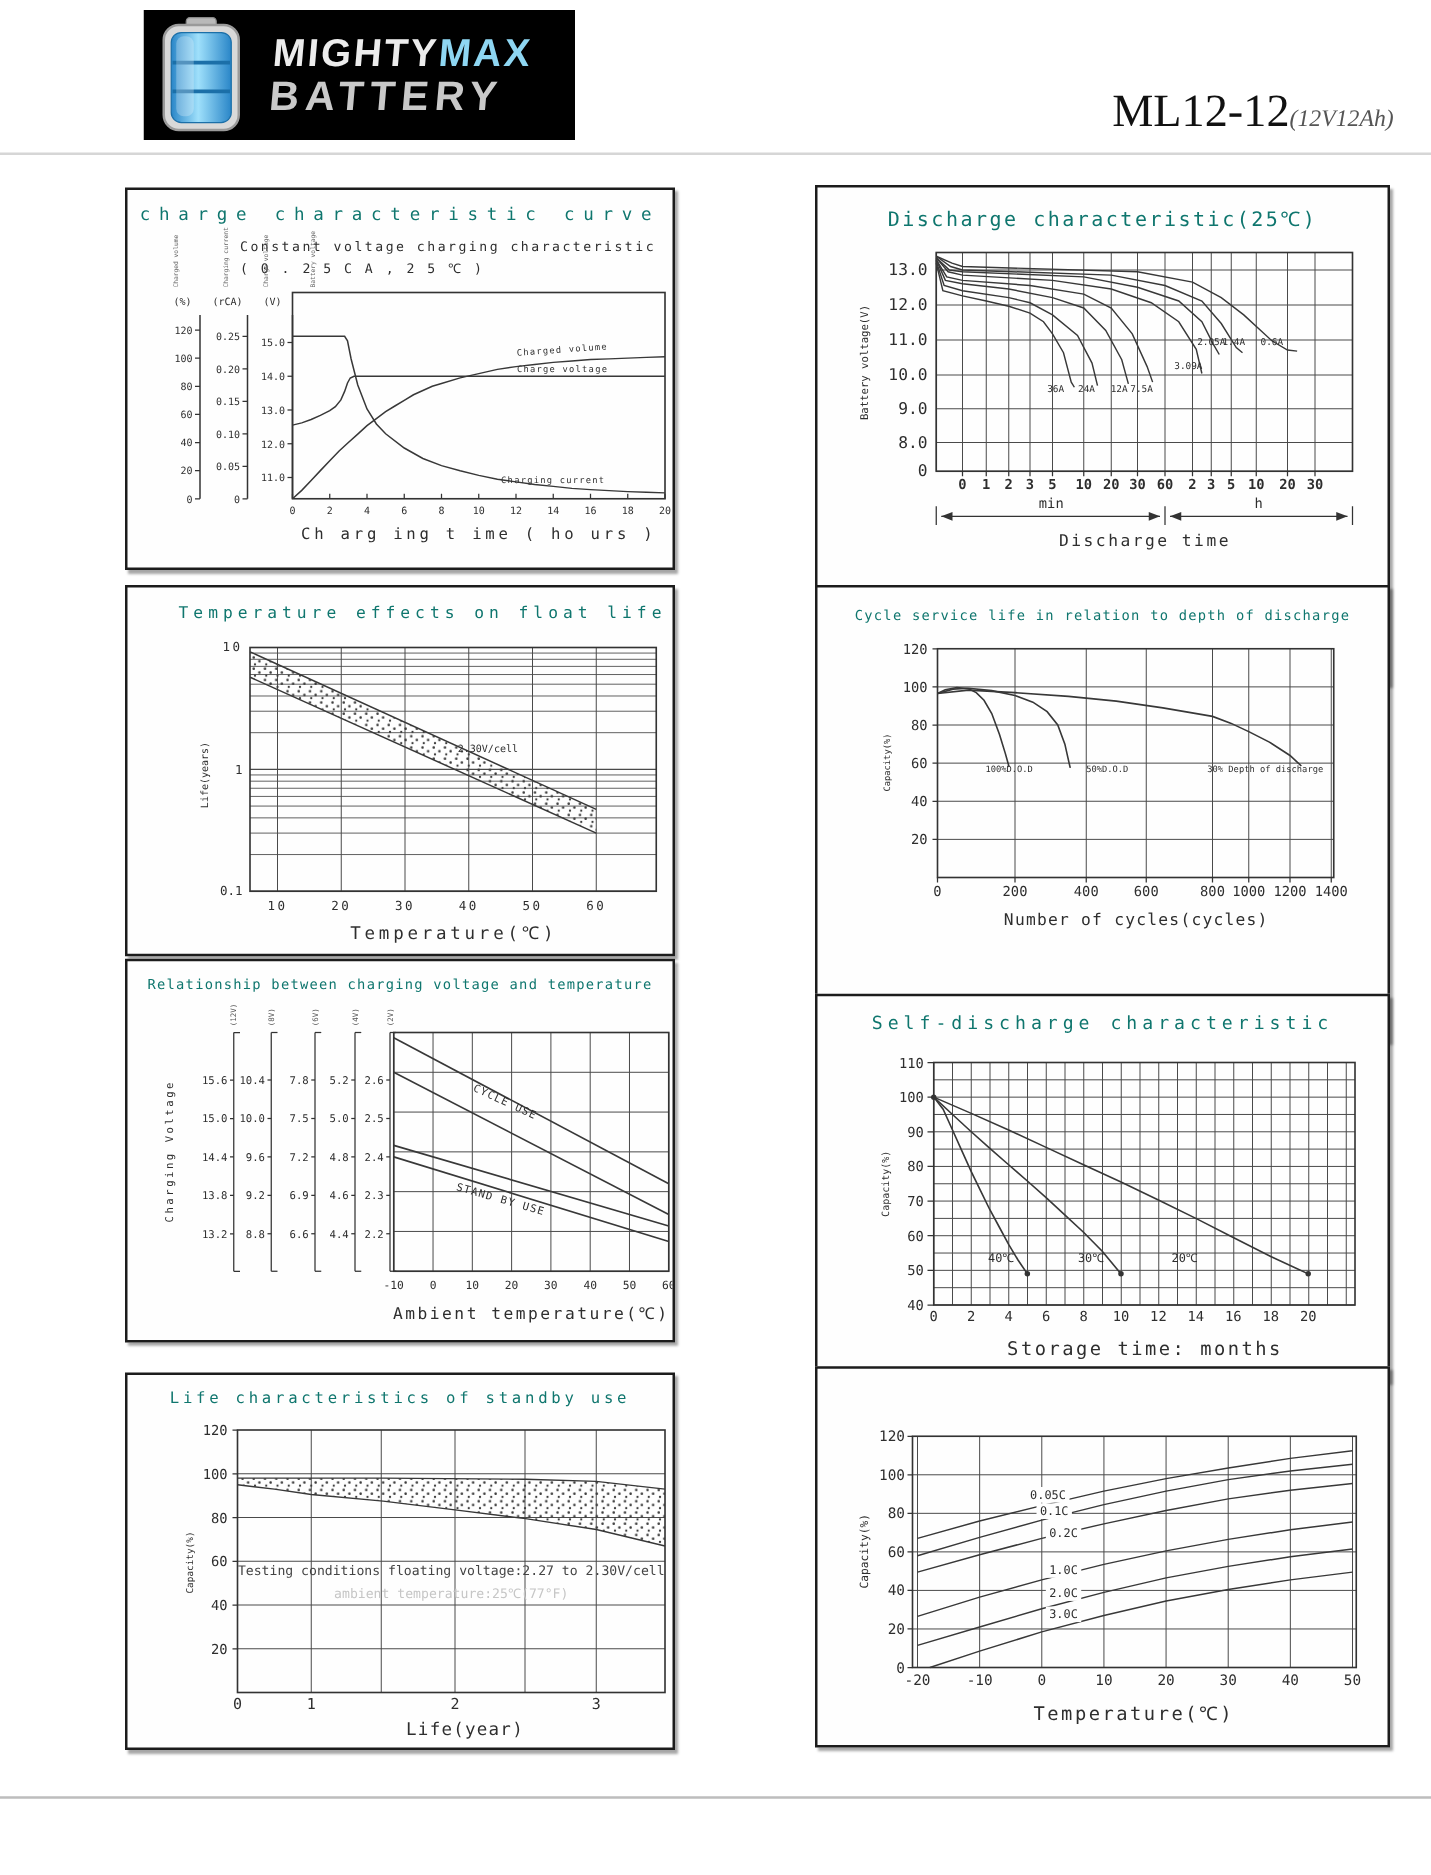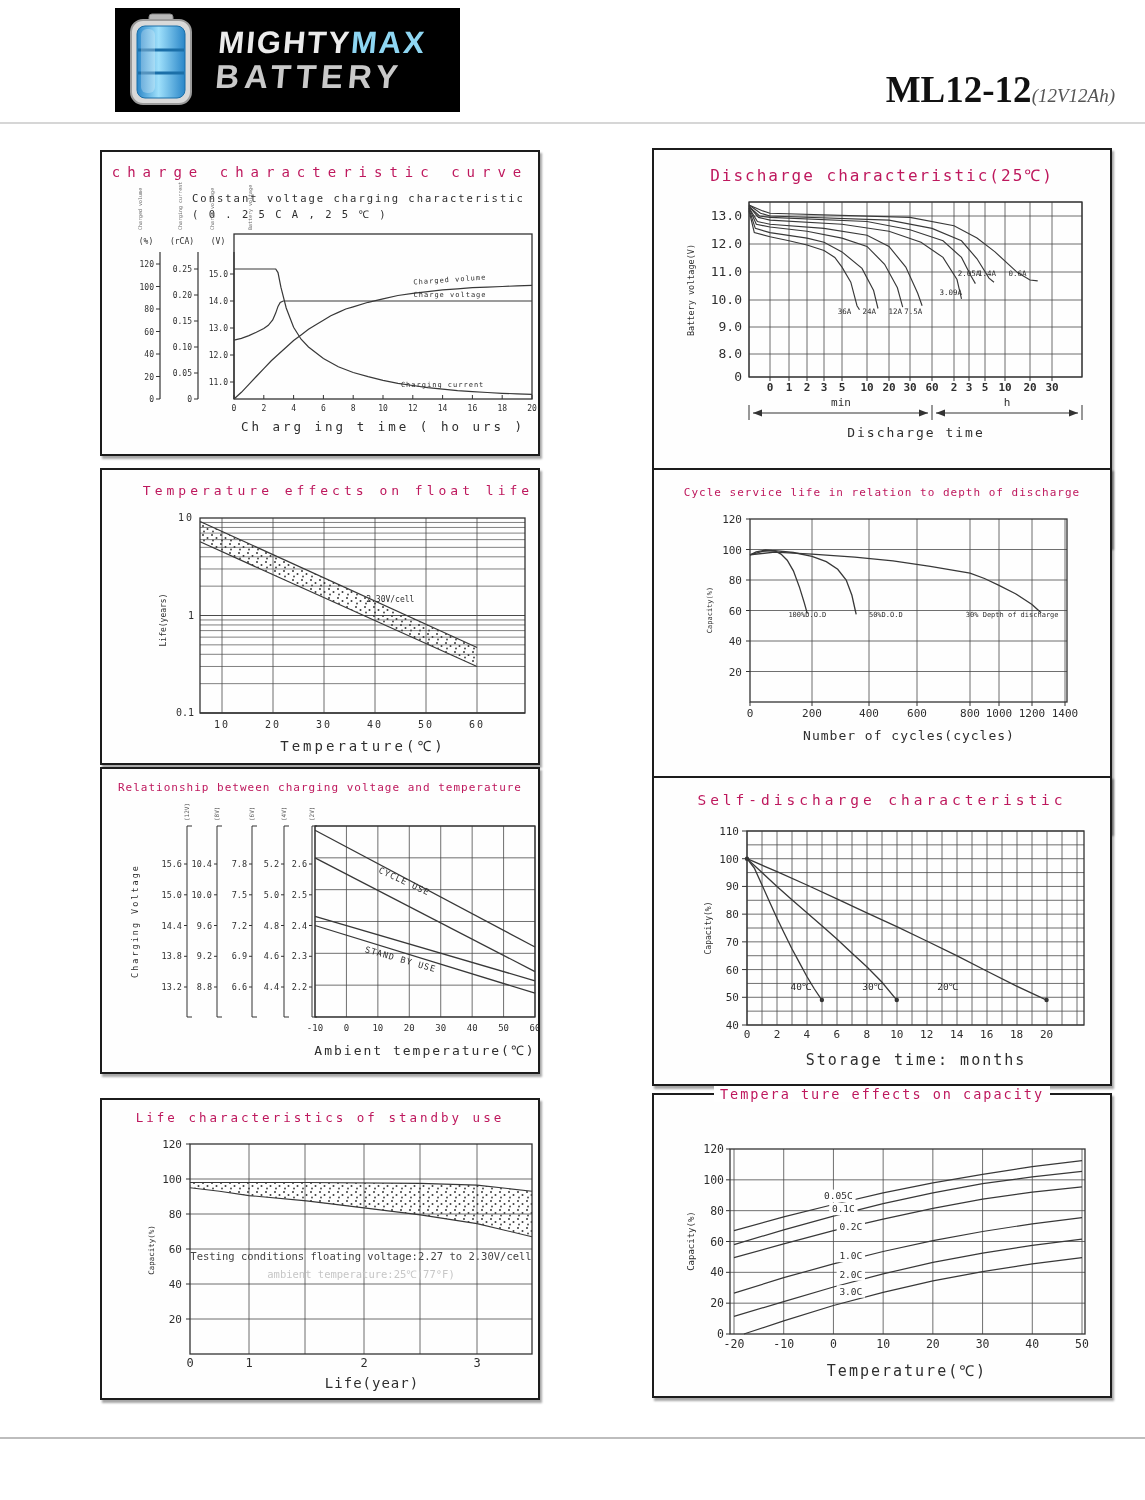--- a/index.html
+++ b/index.html
@@ -6,28 +6,28 @@
   #page{position:relative;width:1145px;height:1500px;background:#ffffff;overflow:hidden;
         font-family:"DejaVu Sans Mono","Liberation Mono",monospace;color:#2e2e2e;}
   
   #logo{position:absolute;left:115px;top:8px;width:345px;height:104px;background:#000;
         display:flex;align-items:center;gap:10px;padding:0;box-sizing:border-box;}
   #logo .ltxt{transform:skewX(-5deg);line-height:1;}
   #logo .l1{font-family:"Liberation Sans",sans-serif;font-weight:bold;font-size:31px;letter-spacing:2px;color:#ececec;}
   #logo .l1 .max{color:#8ed6f2;}
   #logo .l2{font-family:"Liberation Sans",sans-serif;font-weight:bold;font-size:33px;letter-spacing:5px;color:#c9c9c9;margin-top:2px;}
   #model{position:absolute;left:800px;top:68px;width:315px;text-align:right;font-family:"Liberation Serif",serif;}
-  #model .mnum{font-size:37px;font-weight:bold;color:#111;}
+  #model .mnum{font-size:37px;font-weight:normal;color:#111;}
   #model .mspec{font-size:19px;font-style:italic;color:#555;}
   .hr{position:absolute;left:0;width:1145px;height:0;border-top:2px solid #d6d6d6;}
   
   .panel{position:absolute;background:#fefefe;border:2px solid #1c1c1c;box-sizing:border-box;
          box-shadow:2px 3px 2px rgba(0,0,0,0.35);}
   .panel svg{position:absolute;left:0;top:0;}
-  .ptitle{position:absolute;left:0;right:0;text-align:center;color:#be185d;font-weight:normal;}
+  .ptitle{position:absolute;left:0;right:0;text-align:center;color:#0f766e;font-weight:normal;}
   svg text{font-family:"DejaVu Sans Mono","Liberation Mono",monospace;}
   #t-charge{top:12px;font-size:14px;letter-spacing:7px;}
   #st-charge1{position:absolute;left:90px;right:10px;top:40px;text-align:left;font-size:10.5px;letter-spacing:2px;}
   #st-charge2{position:absolute;left:90px;right:10px;top:55px;text-align:left;font-size:10.5px;letter-spacing:2px;}
   #t-discharge{top:14px;font-size:16px;letter-spacing:2px;}
   #t-float{top:13px;font-size:13px;letter-spacing:4px;margin-left:36px;}
   #t-cycle{top:16px;font-size:11px;letter-spacing:1px;}
   #t-volttemp{top:12px;font-size:11px;letter-spacing:1px;}
   #t-selfdis{top:14px;font-size:14.5px;letter-spacing:4px;}
   #t-standby{top:10px;font-size:12.5px;letter-spacing:3px;}
@@ -460,21 +460,21 @@
         <text x="275.85714285714283" y="262" font-size="9" text-anchor="middle" fill="#2e2e2e">10</text>
         <text x="307.2857142857143" y="262" font-size="9" text-anchor="middle" fill="#2e2e2e">20</text>
         <text x="338.7142857142857" y="262" font-size="9" text-anchor="middle" fill="#2e2e2e">30</text>
         <text x="370.1428571428571" y="262" font-size="9" text-anchor="middle" fill="#2e2e2e">40</text>
         <text x="401.57142857142856" y="262" font-size="9" text-anchor="middle" fill="#2e2e2e">50</text>
         <text x="433" y="262" font-size="9" text-anchor="middle" fill="#2e2e2e">60</text>
         <text x="323" y="286" font-size="13" text-anchor="middle" fill="#2e2e2e" letter-spacing="2">Ambient temperature(℃)</text>
       </svg>
   </div>
 
-  <div class="panel" style="left:652px;top:776px;width:460px;height:310px">
+  <div class="panel" style="left:652px;top:795px;width:460px;height:310px">
     <div class="ptitle" id="t-selfdis">Self-discharge characteristic</div>
     <svg id="svg-selfdis" width="456" height="306">
         <line x1="93" y1="53" x2="93" y2="247" stroke="#4a4a4a" stroke-width="0.8"></line>
         <line x1="108" y1="53" x2="108" y2="247" stroke="#4a4a4a" stroke-width="0.8"></line>
         <line x1="123" y1="53" x2="123" y2="247" stroke="#4a4a4a" stroke-width="0.8"></line>
         <line x1="138" y1="53" x2="138" y2="247" stroke="#4a4a4a" stroke-width="0.8"></line>
         <line x1="153" y1="53" x2="153" y2="247" stroke="#4a4a4a" stroke-width="0.8"></line>
         <line x1="168" y1="53" x2="168" y2="247" stroke="#4a4a4a" stroke-width="0.8"></line>
         <line x1="183" y1="53" x2="183" y2="247" stroke="#4a4a4a" stroke-width="0.8"></line>
         <line x1="198" y1="53" x2="198" y2="247" stroke="#4a4a4a" stroke-width="0.8"></line>
@@ -585,21 +585,20 @@
         <text x="262" y="267" font-size="12" text-anchor="middle" fill="#2e2e2e">2</text>
         <text x="375" y="267" font-size="12" text-anchor="middle" fill="#2e2e2e">3</text>
         <text x="259" y="160" font-size="10.5" text-anchor="middle" fill="#444">Testing conditions floating voltage:2.27 to 2.30V/cell</text>
         <text x="259" y="178" font-size="10.5" text-anchor="middle" fill="#c6c6c6">ambient temperature:25℃(77°F)</text>
         <text x="270" y="288" font-size="14" text-anchor="middle" fill="#2e2e2e" letter-spacing="1">Life(year)</text>
         <text x="52" y="150" font-size="7.5" text-anchor="middle" fill="#2e2e2e" transform="rotate(-90 52 150)">Capacity(%)</text>
       </svg>
   </div>
 
   <div class="panel" style="left:652px;top:1093px;width:460px;height:305px">
-    <div class="ptitle" id="t-tempcap"><span>Tempera ture effects on capacity</span></div>
     <svg id="svg-tempcap" width="456" height="301">
         <line x1="80" y1="54" x2="80" y2="239" stroke="#4a4a4a" stroke-width="0.8"></line>
         <line x1="129.71428571428572" y1="54" x2="129.71428571428572" y2="239" stroke="#4a4a4a" stroke-width="0.8"></line>
         <line x1="179.42857142857144" y1="54" x2="179.42857142857144" y2="239" stroke="#4a4a4a" stroke-width="0.8"></line>
         <line x1="229.14285714285714" y1="54" x2="229.14285714285714" y2="239" stroke="#4a4a4a" stroke-width="0.8"></line>
         <line x1="278.8571428571429" y1="54" x2="278.8571428571429" y2="239" stroke="#4a4a4a" stroke-width="0.8"></line>
         <line x1="328.57142857142856" y1="54" x2="328.57142857142856" y2="239" stroke="#4a4a4a" stroke-width="0.8"></line>
         <line x1="378.2857142857143" y1="54" x2="378.2857142857143" y2="239" stroke="#4a4a4a" stroke-width="0.8"></line>
         <line x1="428" y1="54" x2="428" y2="239" stroke="#4a4a4a" stroke-width="0.8"></line>
         <line x1="76" y1="84.83333333333333" x2="431" y2="84.83333333333333" stroke="#4a4a4a" stroke-width="0.8"></line>

